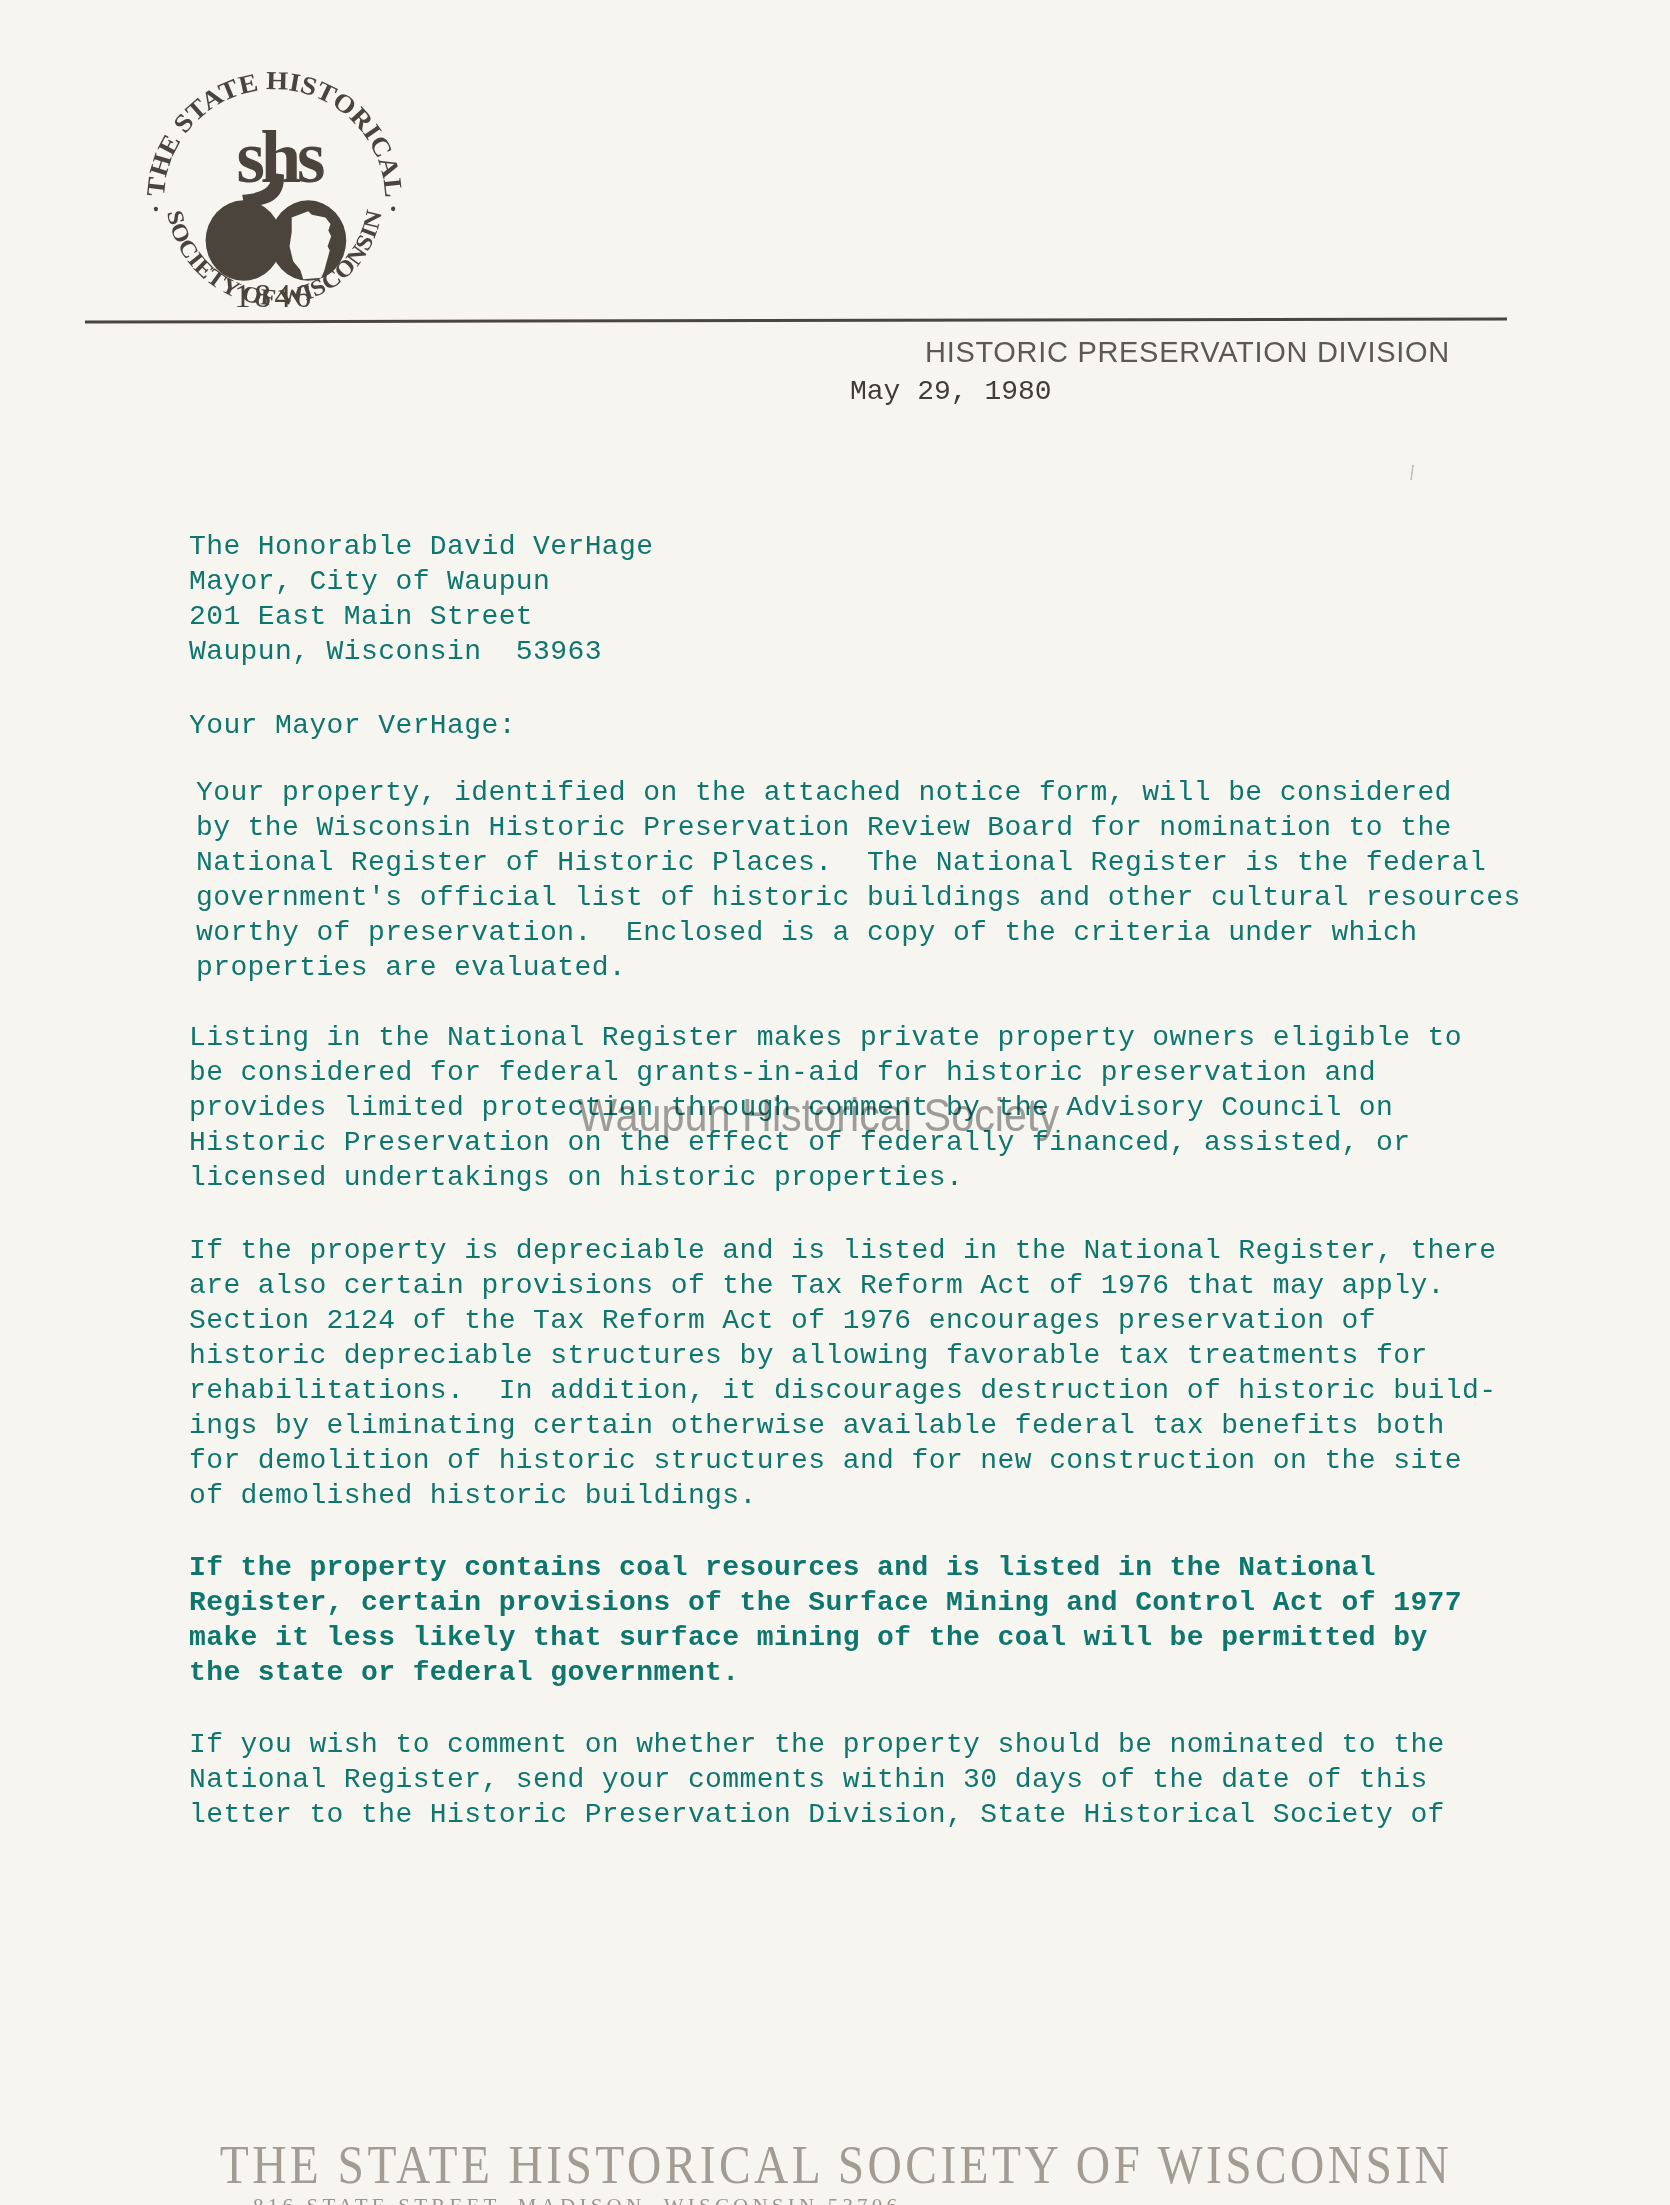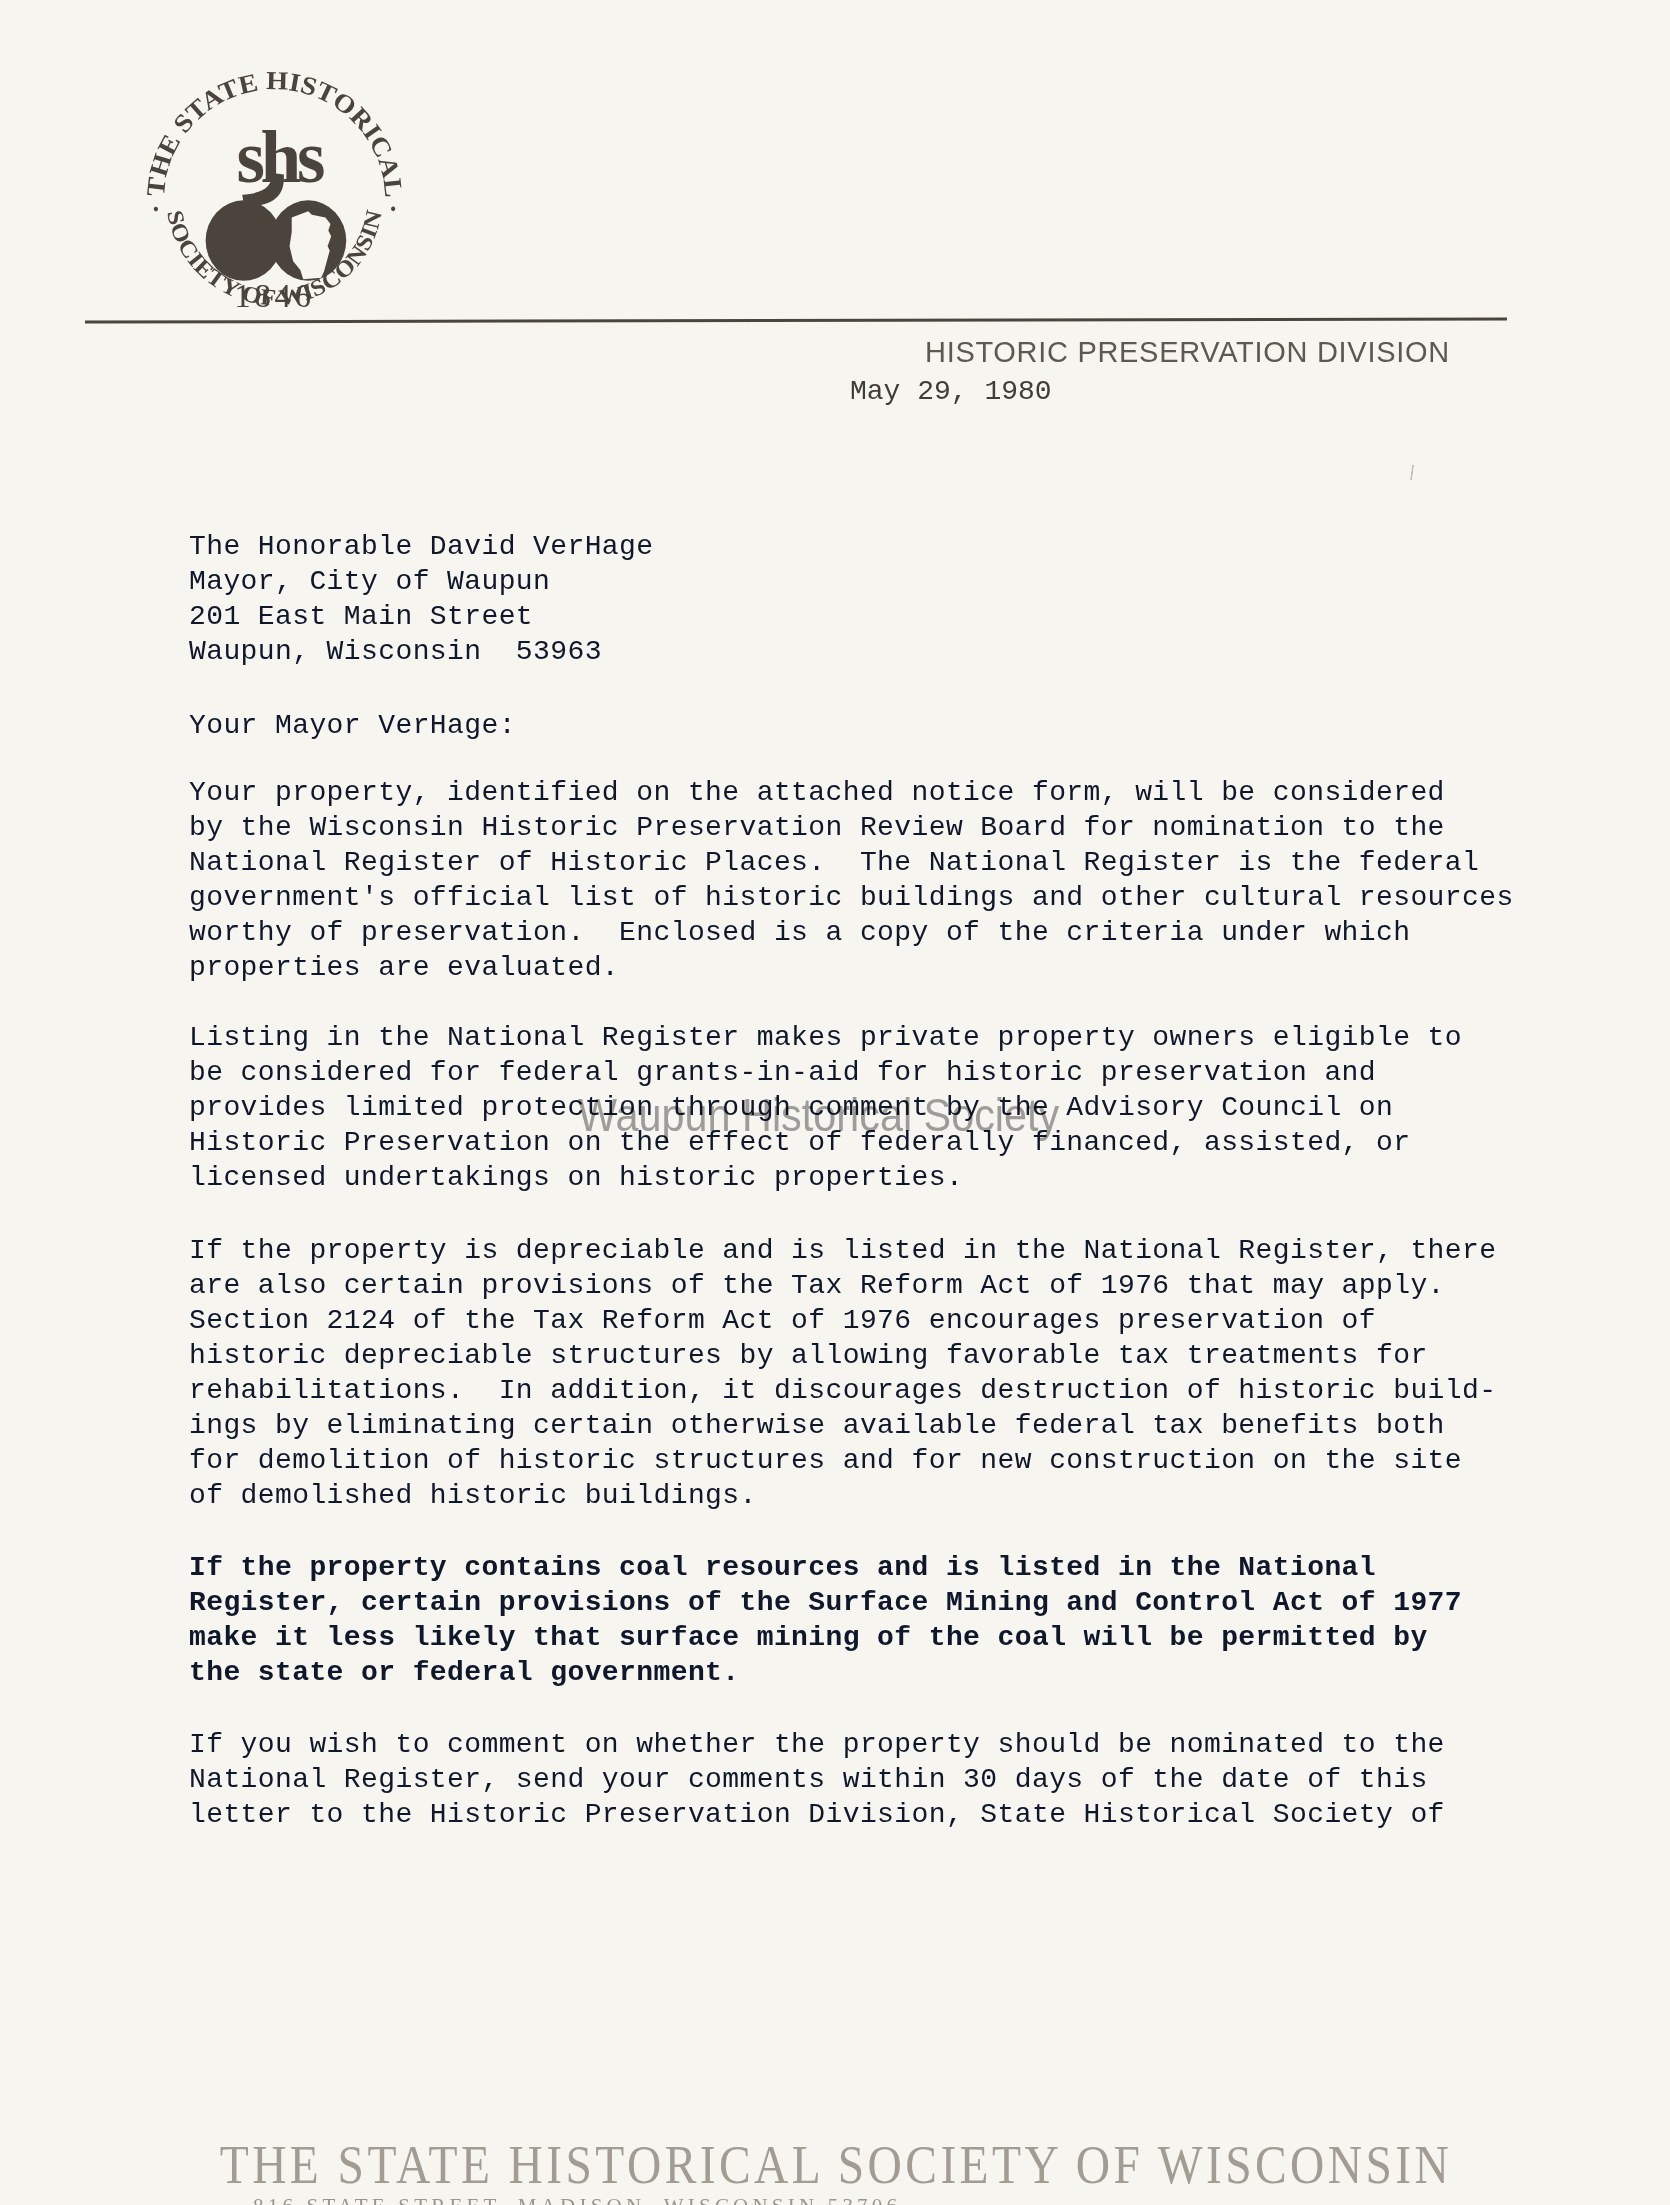--- a/index.html
+++ b/index.html
@@ -31,25 +31,25 @@
     white-space:nowrap;
   }
   .date{
     position:absolute;left:850px;top:376px;
     font-size:28px;white-space:nowrap;color:#413c36;
   }
   
   .typed{
     position:absolute;left:189px;
     font-size:28px;line-height:35px;letter-spacing:0.4px;
-    white-space:pre-wrap;color:#0f172a;margin:0;
+    white-space:pre-wrap;color:#0f766e;margin:0;
   }
   .recipient{top:529px;}
   .salutation{top:708px;}
-  .para-0{top:775px;}
+  .para-0{top:775px;margin-left:7px;}
   .para-1{top:1020px;}
   .para-2{top:1233px;}
   .para-3{top:1550px;font-weight:bold;}
   .para-4{top:1727px;}
   
   .watermark{
     position:absolute;left:578px;top:1087px;
     font-family:"Liberation Sans",sans-serif;
     font-size:47px;color:rgba(105,105,105,0.62);
     transform:scale(0.88,1.0);transform-origin:top left;

